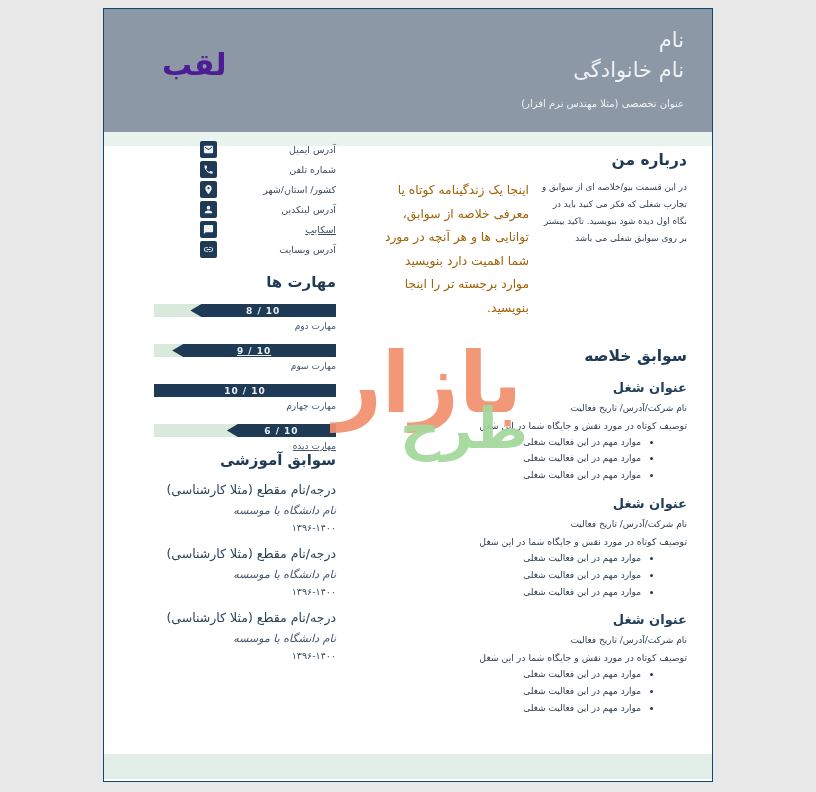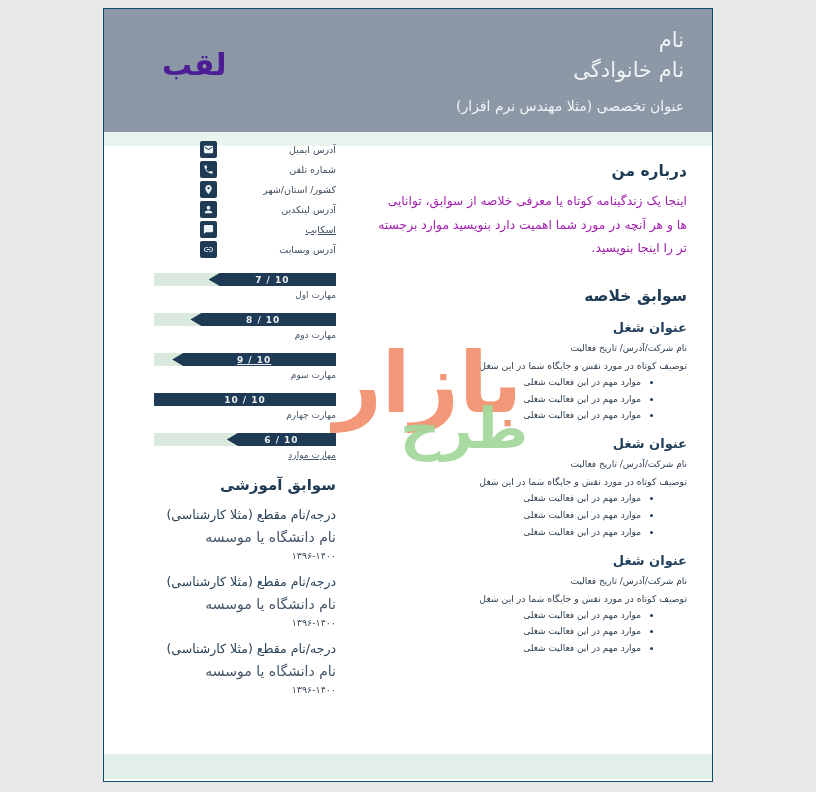--- a/index.html
+++ b/index.html
@@ -20,21 +20,21 @@
   }
   
   .header {
     position:absolute; top:0; left:0; right:0; height:123px;
     background:#8d98a6;
     display:flex; justify-content:space-between;
     padding:16px 28px 0 58px;
   }
   .names { text-align:right; color:#eef2f5; }
   .name-line { font-size:21px; line-height:30px; font-weight:400; }
-  .title-line { font-size:14px; margin-top:13px; color:#f0f4f6; }
+  .title-line { font-size:10px; margin-top:13px; color:#f0f4f6; }
   .nickname { font-size:30px; font-weight:bold; color:#4c1d95; margin-top:22px; }
   .band-top    { position:absolute; top:123px; left:0; right:0; height:14px; background:#eaf4ee; }
   .band-bottom { position:absolute; bottom:2px; left:0; right:0; height:25px; background:#e2efe8; }
 
   
   .col-left { position:absolute; top:130px; left:46px; width:186px; }
   .contact { width:136px; }
   .contact-row { display:flex; align-items:center; height:20px; }
   .contact-label { flex:1; font-size:9.5px; color:#3d4c5c; padding-left:8px; text-align:right; }
   .contact-icon {
@@ -53,32 +53,32 @@
     position:absolute; right:0; top:0; height:100%;
     background:#1f3a54; color:#e9eef3;
     font-size:9px; font-weight:bold;
     display:flex; align-items:center; justify-content:center;
     direction:ltr; letter-spacing:1px;
   }
   .skill-fill.tip { clip-path:polygon(0 50%, 11px 0, 100% 0, 100% 100%, 11px 100%); }
   .skill-label { margin-top:4px; font-size:9px; color:#45566a; text-align:right; padding-left:58px; }
   .u { text-decoration:underline; }
 
-  .education { margin-top:16px; }
+  .education { }
   .edu-entry { margin-top:13px; text-align:right; }
   .edu-degree { font-size:12.5px; color:#2a4258; }
-  .edu-school { font-size:14px; color:#44566b; margin-top:7px; }
+  .edu-school { font-size:11px; font-style:italic; color:#44566b; margin-top:7px; }
   .edu-dates  { font-size:9.5px; color:#3d4c5c; margin-top:5px; }
 
   
-  .col-right { position:absolute; top:142px; right:25px; width:312px; text-align:right;margin-top:11px; }
+  .col-right { position:absolute; top:142px; right:25px; width:312px; text-align:right; }
   .about-title, .jobs-title { font-size:15.5px; font-weight:bold; color:#1e3a54; }
   .about-row { display:flex; margin-top:10px; gap:12px; }
   .about-note { width:146px; font-size:8.8px; line-height:1.95; color:#2f3f50; }
-  .about-body { flex:1; font-size:12.3px; line-height:1.92; color:#a21caf; }
+  .about-body { flex:1; font-size:12.3px; line-height:1.92; color:#a16207; }
   .jobs-title { margin-top:26px; }
   .job { margin-top:15px; }
   .job-title { font-size:13px; font-weight:bold; color:#23405c; }
   .job-company { margin-top:8px; font-size:9px; color:#2e3e4e; }
   .job-desc { margin-top:7px; font-size:9.3px; color:#2e3e4e; }
   .job-bullets { margin-top:4px; padding-right:46px; list-style:disc; }
   .job-bullets li { font-size:9px; color:#2e3e4e; margin-top:6px; line-height:1.2; }
   .job-bullets li::marker { color:#1f3a54; }
 
   
@@ -156,27 +156,22 @@
         <span class="contact-label">آدرس وبسایت</span>
         <span class="contact-icon">
           <svg viewBox="0 0 24 24">
               <path d="M3.9 12A3.1 3.1 0 0 1 7 8.9h4V7H7a5 5 0 0 0 0 10h4v-1.9H7A3.1 3.1 0 0 1 3.9 12zM8 13h8v-2H8v2zm9-6h-4v1.9h4a3.1 3.1 0 0 1 0 6.2h-4V17h4a5 5 0 0 0 0-10z"></path>
             </svg>
         </span>
       </div>
     </div>
 
     <div class="skills">
-
-      <div class="skill">
-        <div class="skill-bar">
-          <div class="skill-fill tip" style="width: 70%;">7 / 10</div>
-        </div>
-        <div class="skill-label">مهارت اول</div>
-      </div>
+      <div class="section-title">مهارت ها</div>
+
       <div class="skill">
         <div class="skill-bar">
           <div class="skill-fill tip" style="width: 80%;">8 / 10</div>
         </div>
         <div class="skill-label">مهارت دوم</div>
       </div>
       <div class="skill">
         <div class="skill-bar">
           <div class="skill-fill tip" style="width: 90%; text-decoration: underline;">9 / 10</div>
         </div>
@@ -185,21 +180,21 @@
       <div class="skill">
         <div class="skill-bar">
           <div class="skill-fill" style="width: 100%;">10 / 10</div>
         </div>
         <div class="skill-label">مهارت چهارم</div>
       </div>
       <div class="skill">
         <div class="skill-bar">
           <div class="skill-fill tip" style="width: 60%;">6 / 10</div>
         </div>
-        <div class="skill-label u">مهارت موارد</div>
+        <div class="skill-label u">مهارت دیده</div>
       </div>
     </div>
 
     <div class="education">
       <div class="section-title">سوابق آموزشی</div>
 
       <div class="edu-entry">
         <div class="edu-degree">درجه/نام مقطع (مثلا کارشناسی)</div>
         <div class="edu-school">نام دانشگاه یا موسسه</div>
         <div class="edu-dates">۱۳۹۶-۱۴۰۰</div>
@@ -213,20 +208,21 @@
         <div class="edu-degree">درجه/نام مقطع (مثلا کارشناسی)</div>
         <div class="edu-school">نام دانشگاه یا موسسه</div>
         <div class="edu-dates">۱۳۹۶-۱۴۰۰</div>
       </div>
     </div>
   </aside>
 
   <main class="col-right">
     <div class="about-title">درباره من</div>
     <div class="about-row">
+      <div class="about-note">در این قسمت بیو/خلاصه ای از سوابق و تجارب شغلی که فکر می کنید باید در نگاه اول دیده شود بنویسید. تاکید بیشتر بر روی سوابق شغلی می باشد</div>
       <div class="about-body">اینجا یک زندگینامه کوتاه یا معرفی خلاصه از سوابق، توانایی ها و هر آنچه در مورد شما اهمیت دارد بنویسید موارد برجسته تر را اینجا بنویسید.</div>
     </div>
 
     <div class="jobs-title">سوابق خلاصه</div>
 
     <div class="job">
       <div class="job-title">عنوان شغل</div>
       <div class="job-company">نام شرکت/آدرس/ تاریخ فعالیت</div>
       <div class="job-desc">توصیف کوتاه در مورد نقش و جایگاه شما در این شغل</div>
       <ul class="job-bullets">

